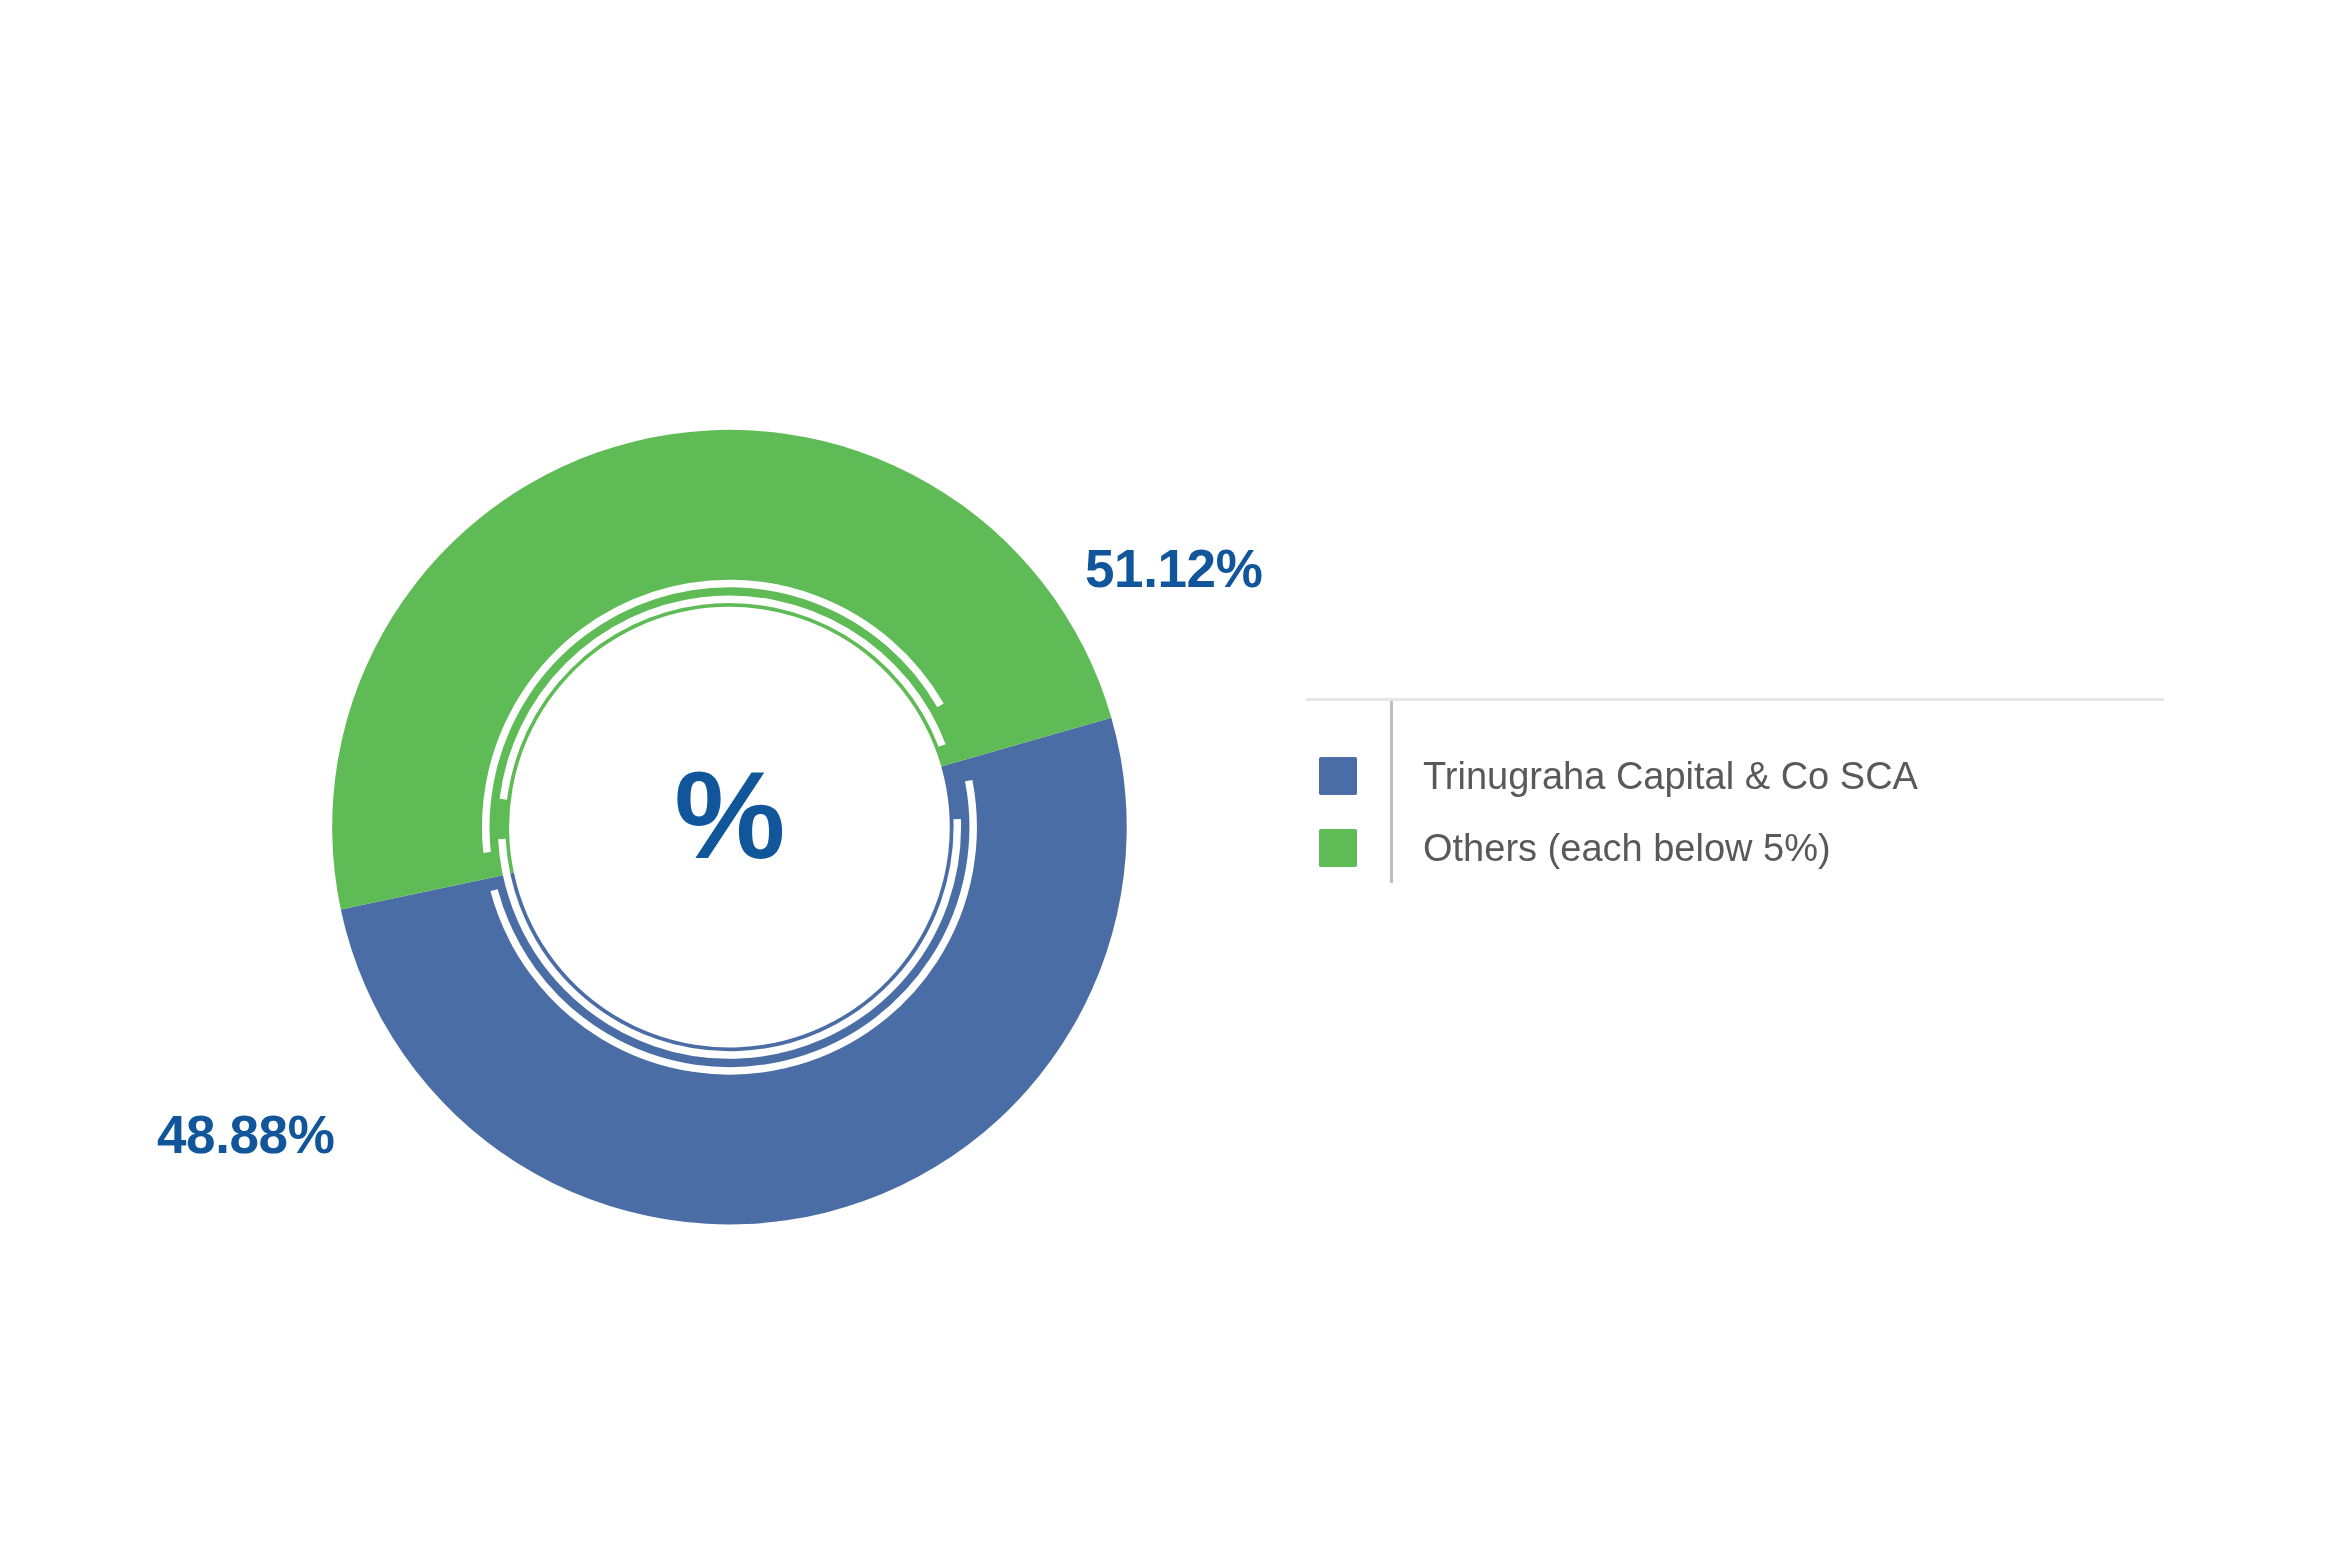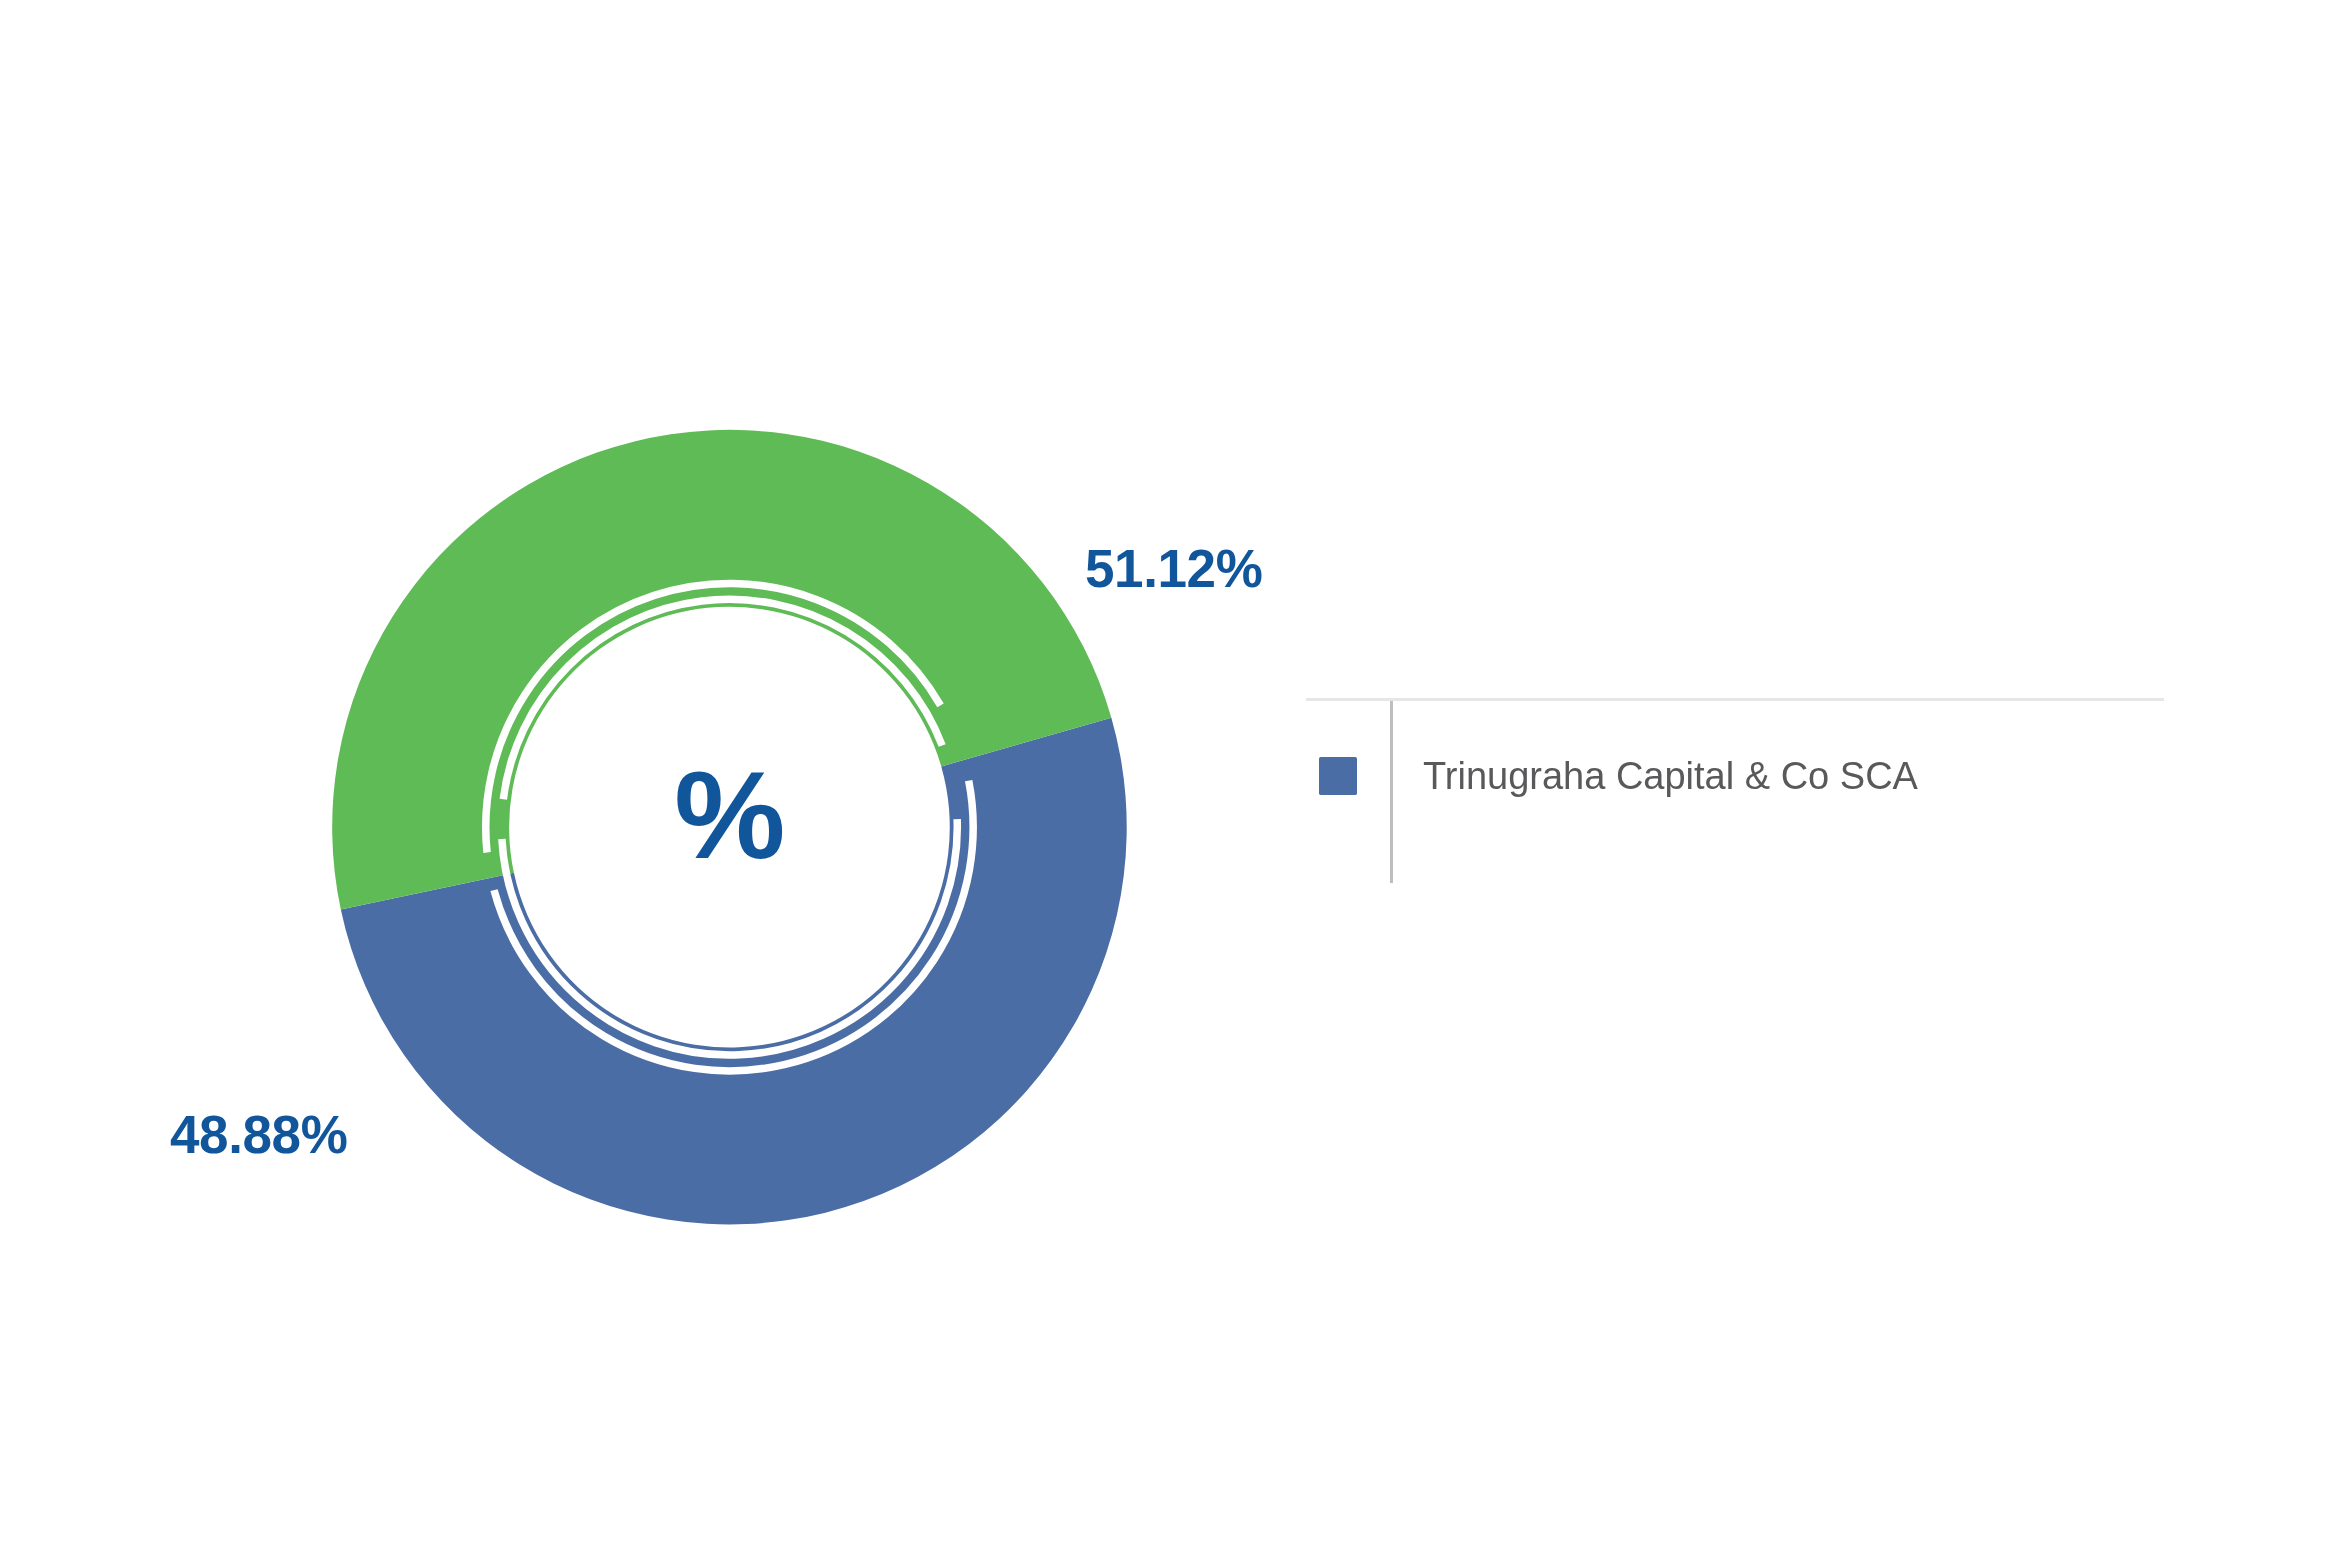--- a/index.html
+++ b/index.html
@@ -65,21 +65,21 @@
     color: #11559B;
     letter-spacing: -0.4px;
     line-height: 1;
     white-space: nowrap;
   }
   .slice-label.lbl-0 {
     left: 1085px;
     top: 542px;
   }
   .slice-label.lbl-1 {
-    left: 170px;
+    left: 157px;
     top: 1108px;
   }
 
   
   .legend {
     position: absolute;
     left: 1306px;
     top: 698px;
     width: 860px;
   }
@@ -161,18 +161,22 @@
     <div class="legend-top-rule"></div>
     <div class="legend-vrule"></div>
 
     <div class="legend-rows">
 
       <div class="legend-row">
         <span class="legend-swatch" id="swatch-0" style="background: rgb(75, 109, 165);"></span>
         <span class="legend-label">Trinugraha Capital &amp; Co SCA</span>
       </div>
 
+      <div class="legend-row">
+        <span class="legend-swatch" id="swatch-1" style="background: rgb(95, 187, 85);"></span>
+        <span class="legend-label">Others (each below 5%)</span>
+      </div>
 
     </div>
   </div>
 
 </div>
 
 
 </body></html>

